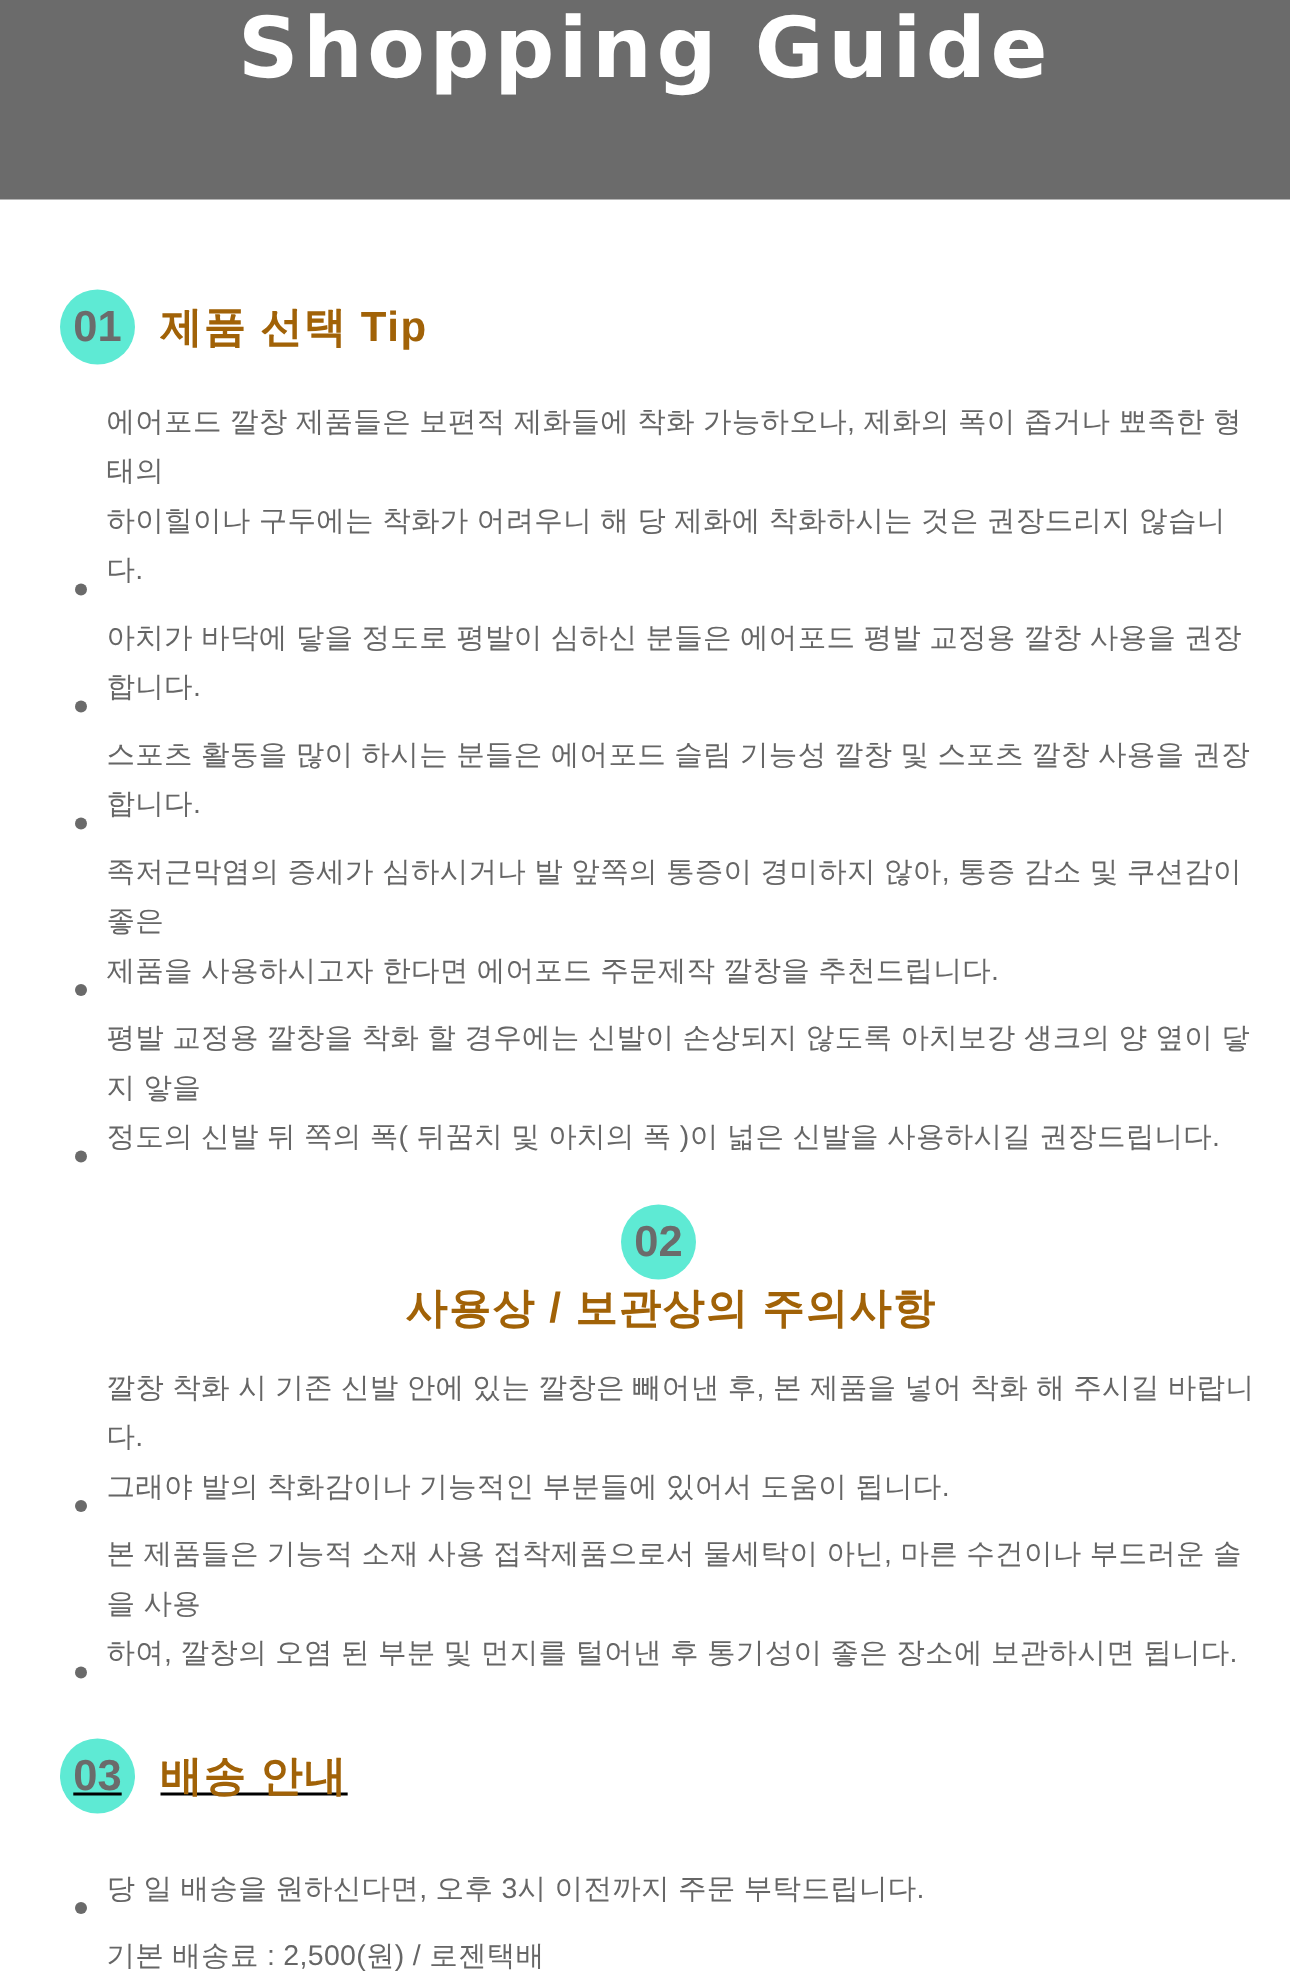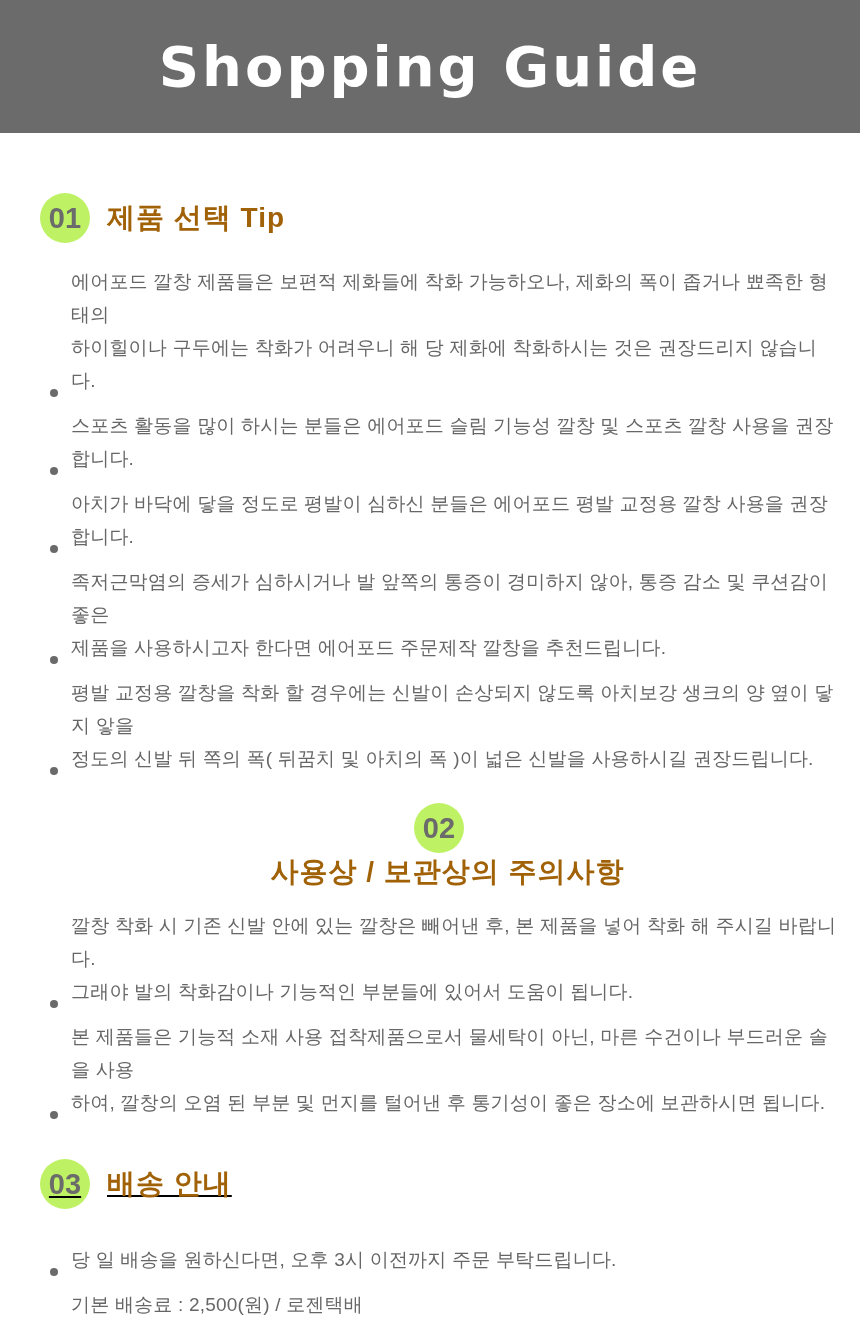--- a/index.html
+++ b/index.html
@@ -13,21 +13,21 @@
     background: #ffffff;
     font-family: "Liberation Sans", "DejaVu Sans", sans-serif;
     box-sizing: border-box;
   }
   
   .banner {
     width: 100%;
     height: 133px;
     background: #6b6b6b;
     display: flex;
-    align-items: center;
+    align-items: flex-start;
     justify-content: center;
   }
   .banner-title {
     color: #ffffff;
     font-size: 56px;
     font-weight: bold;
     letter-spacing: 3px;
     font-family: "DejaVu Sans", sans-serif;
   }
   
@@ -39,21 +39,21 @@
     display: flex;
     align-items: center;
   }
   .section-header.s1 { margin-top: 60px; }
   .section-header.s2 { margin-top: 28px; flex-direction: column; }
   .section-header.s3 { margin-top: 40px; text-decoration: underline; }
   .badge {
     width: 50px;
     height: 50px;
     border-radius: 50%;
-    background: #bef264;
+    background: #5eead4;
     color: #6b6b6b;
     font-size: 29px;
     font-weight: bold;
     display: flex;
     align-items: center;
     justify-content: center;
     flex: 0 0 auto;
   }
   .section-title {
     margin-left: 17px;
@@ -107,25 +107,25 @@
       <div class="section-title">제품 선택 Tip</div>
     </div>
     <ul class="bullet-list l1">
       <li class="bullet">
         <span class="dot"></span>
         <span class="bullet-text">에어포드 깔창 제품들은 보편적 제화들에 착화 가능하오나, 제화의 폭이 좁거나 뾰족한 형태의
 하이힐이나 구두에는 착화가 어려우니 해 당 제화에 착화하시는 것은 권장드리지 않습니다.</span>
       </li>
       <li class="bullet">
         <span class="dot"></span>
-        <span class="bullet-text">스포츠 활동을 많이 하시는 분들은 에어포드 슬림 기능성 깔창 및 스포츠 깔창 사용을 권장합니다.</span>
+        <span class="bullet-text">아치가 바닥에 닿을 정도로 평발이 심하신 분들은 에어포드 평발 교정용 깔창 사용을 권장합니다.</span>
       </li>
       <li class="bullet">
         <span class="dot"></span>
-        <span class="bullet-text">아치가 바닥에 닿을 정도로 평발이 심하신 분들은 에어포드 평발 교정용 깔창 사용을 권장합니다.</span>
+        <span class="bullet-text">스포츠 활동을 많이 하시는 분들은 에어포드 슬림 기능성 깔창 및 스포츠 깔창 사용을 권장합니다.</span>
       </li>
       <li class="bullet">
         <span class="dot"></span>
         <span class="bullet-text">족저근막염의 증세가 심하시거나 발 앞쪽의 통증이 경미하지 않아, 통증 감소 및 쿠션감이 좋은
 제품을 사용하시고자 한다면 에어포드 주문제작 깔창을 추천드립니다.</span>
       </li>
       <li class="bullet">
         <span class="dot"></span>
         <span class="bullet-text">평발 교정용 깔창을 착화 할 경우에는 신발이 손상되지 않도록  아치보강 생크의 양 옆이 닿지 앟을
 정도의 신발 뒤 쪽의 폭( 뒤꿈치 및 아치의 폭 )이 넓은 신발을 사용하시길 권장드립니다.</span>

